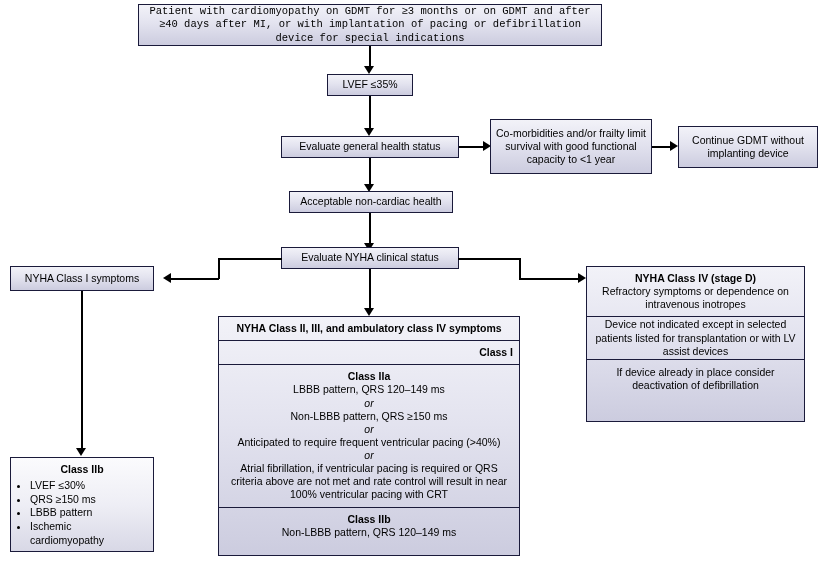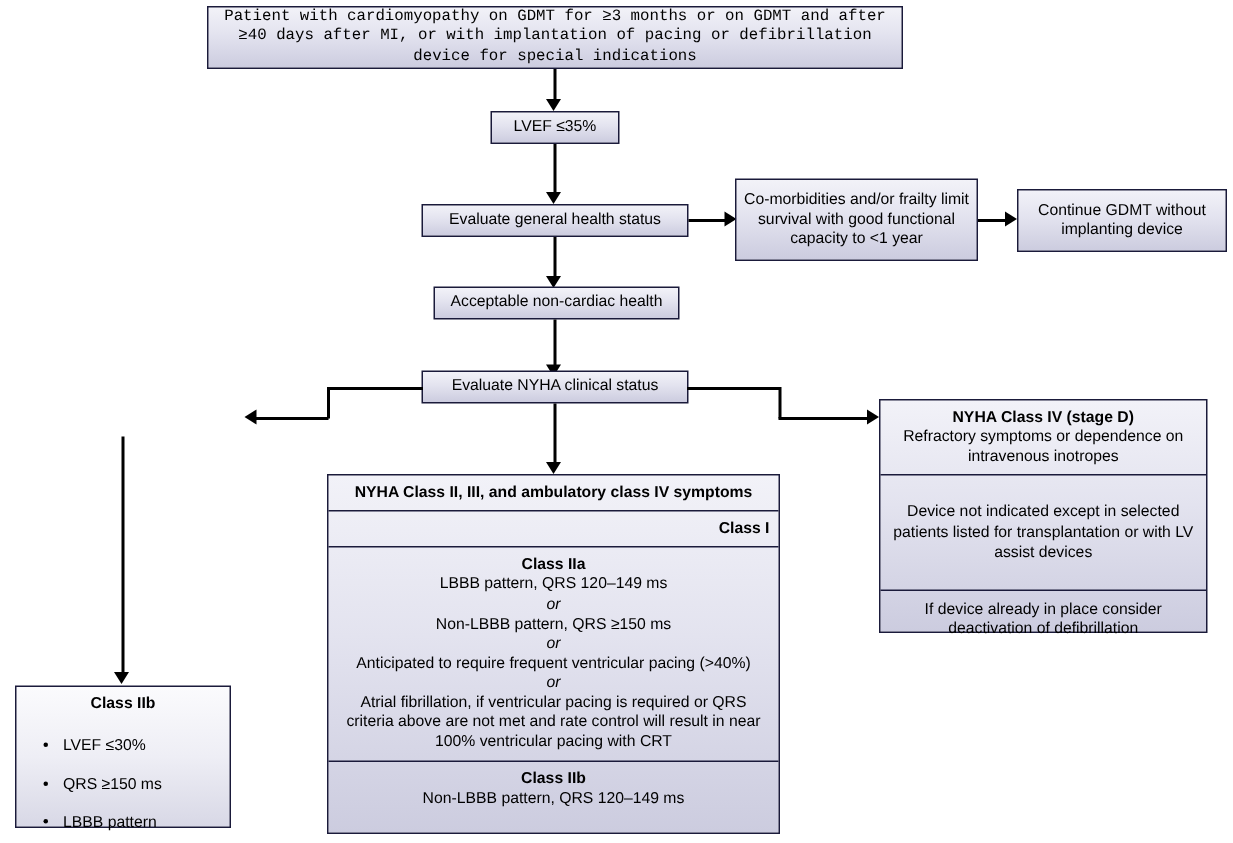--- a/index.html
+++ b/index.html
@@ -70,21 +70,21 @@
     padding: 3px 6px;
   }
   .stack .seg:last-child { border-bottom: none; }
   ul.bullets {
     margin: 0;
     padding-left: 14px;
     text-align: left;
     font-size: 10.5px;
     line-height: 1.3;
   }
-  ul.bullets li { margin: 12px; }
+  ul.bullets li { margin: 0; }
   .title-line { font-weight: bold; }
 </style>
 </head>
 <body>
 
 <div id="canvas">
 
   <div class="box" style="left:138px; top:4px; width:464px; height:42px;font-family:Liberation Mono, monospace;">
     <span>Patient with cardiomyopathy on GDMT for ≥3 months or on GDMT and after ≥40 days after MI, or with implantation of pacing or defibrillation device for special indications</span>
   </div>
@@ -137,20 +137,23 @@
   <div class="arrow arrow-left" style="left:163px; top:273px;"></div>
 
   <div class="line vline" style="left:519px; top:258px; height:21px;"></div>
   <div class="line hline" style="left:458px; top:258px; width:62px;"></div>
   <div class="line hline" style="left:519px; top:278px; width:62px;"></div>
   <div class="arrow arrow-right" style="left:578px; top:273px;"></div>
 
   <div class="line vline" style="left:369px; top:269px; height:41px;"></div>
   <div class="arrow arrow-down" style="left:364px; top:308px;"></div>
 
+  <div class="box" style="left:10px; top:266px; width:144px; height:25px;">
+    <span>NYHA Class I symptoms</span>
+  </div>
 
   <div class="line vline" style="left:81px; top:291px; height:159px;"></div>
   <div class="arrow arrow-down" style="left:76px; top:448px;"></div>
 
   <div class="box plain" style="left:10px; top:457px; width:144px; height:95px; justify-content:flex-start; padding-top:5px;">
     <div class="title-line">Class IIb</div>
     <ul class="bullets" style="margin-top:3px;">
       <li>LVEF ≤30%</li>
       <li>QRS ≥150 ms</li>
       <li>LBBB pattern</li>
@@ -180,18 +183,18 @@
       </div>
     </div>
   </div>
 
   <div class="box" style="left:586px; top:266px; width:219px; height:156px; padding:0; justify-content:flex-start;">
     <div class="stack">
       <div class="seg" style="padding:5px 6px;">
         <div class="bold">NYHA Class IV (stage D)</div>
         <div>Refractory symptoms or dependence on intravenous inotropes</div>
       </div>
-      <div class="seg" style="padding:18px 8px;">Device not indicated except in selected patients listed for transplantation or with LV assist devices</div>
+      <div class="seg" style="padding:1px 8px;">Device not indicated except in selected patients listed for transplantation or with LV assist devices</div>
       <div class="seg" style="padding:6px 8px;">If device already in place consider deactivation of defibrillation</div>
     </div>
   </div>
 
 </div>
 
 </body></html>

